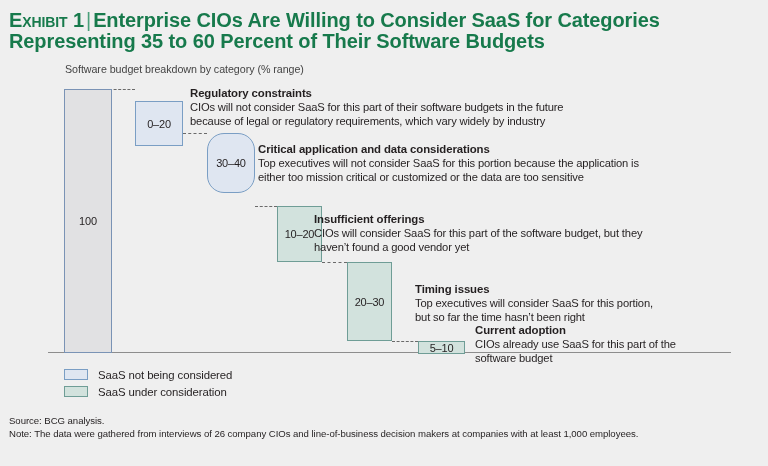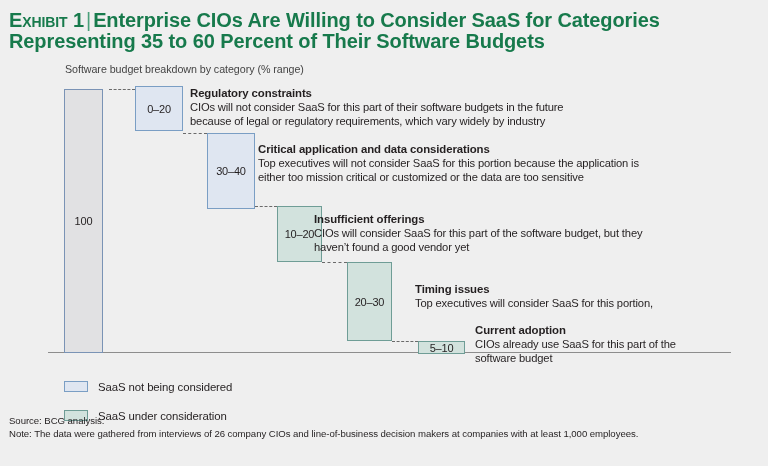--- a/index.html
+++ b/index.html
@@ -47,21 +47,21 @@
   
   .conn{position:absolute;height:0;border-top:1.3px dashed #6a6a6a;}
 
   
   .ann{position:absolute;}
   .ann .hd{font-size:11.4px;font-weight:bold;line-height:14px;color:#231f20;letter-spacing:-0.1px;}
   .ann .bd{font-size:11.2px;line-height:14.2px;color:#231f20;letter-spacing:-0.15px;}
 
   
   .legend{position:absolute;left:64px;top:366px;}
-  .lgrow{display:flex;align-items:center;height:17px;margin-top:12px;}
+  .lgrow{display:flex;align-items:center;height:17px;}
   .swatch{width:24px;height:11px;box-sizing:border-box;margin-right:10px;}
   .swatch.blue{background:#dfe6f1;border:1.2px solid #7a9ec4;}
   .swatch.green{background:#d2e2dd;border:1.2px solid #6f9d96;}
   .lglabel{font-size:11.4px;color:#231f20;letter-spacing:-0.1px;}
 
   
   .footer{position:absolute;left:9px;top:414px;width:748px;}
   .fline{font-size:9.6px;line-height:13.4px;color:#231f20;letter-spacing:-0.05px;}
   .fline b{font-weight:normal;}
 </style>
@@ -79,29 +79,29 @@
   <div class="plot">
 
     <div class="axis"></div>
 
     <div class="conn" style="left:109px;top:89px;width:26px;"></div>
     <div class="conn" style="left:183px;top:133px;width:24px;"></div>
     <div class="conn" style="left:255px;top:206px;width:22px;"></div>
     <div class="conn" style="left:322px;top:262px;width:25px;"></div>
     <div class="conn" style="left:392px;top:341px;width:26px;"></div>
 
-    <div class="bar total" style="left:64px;top:89px;width:39px;height:264px;">
+    <div class="bar total" style="left:64px;top:89px;width:48px;height:264px;">
       <div class="val">100</div>
     </div>
 
-    <div class="bar blue" style="left:135px;top:86px;width:48px;height:45px;">
+    <div class="bar blue" style="left:135px;top:101px;width:48px;height:45px;">
       <div class="val">0–20</div>
     </div>
 
-    <div class="bar blue" style="left:207px;top:133px;width:48px;height:76px;">
+    <div class="bar blue" style="left:207px;top:133px;width:48px;height:60px;border-radius:17px;">
       <div class="val">30–40</div>
     </div>
 
     <div class="bar green" style="left:277px;top:206px;width:45px;height:56px;">
       <div class="val">10–20</div>
     </div>
 
     <div class="bar green" style="left:347px;top:262px;width:45px;height:79px;">
       <div class="val">20–30</div>
     </div>
@@ -124,20 +124,21 @@
 
     <div class="ann" style="left:314px;top:212px;width:420px;">
       <div class="hd">Insufficient offerings</div>
       <div class="bd">CIOs will consider SaaS for this part of the software budget, but they</div>
       <div class="bd">haven’t found a good vendor yet</div>
     </div>
 
     <div class="ann" style="left:415px;top:282px;width:340px;">
       <div class="hd">Timing issues</div>
       <div class="bd">Top executives will consider SaaS for this portion,</div>
+      <div class="bd">but so far the time hasn’t been right</div>
     </div>
 
     <div class="ann" style="left:475px;top:323px;width:290px;">
       <div class="hd">Current adoption</div>
       <div class="bd">CIOs already use SaaS for this part of the</div>
       <div class="bd">software budget</div>
     </div>
   </div>
 
   <div class="legend">

